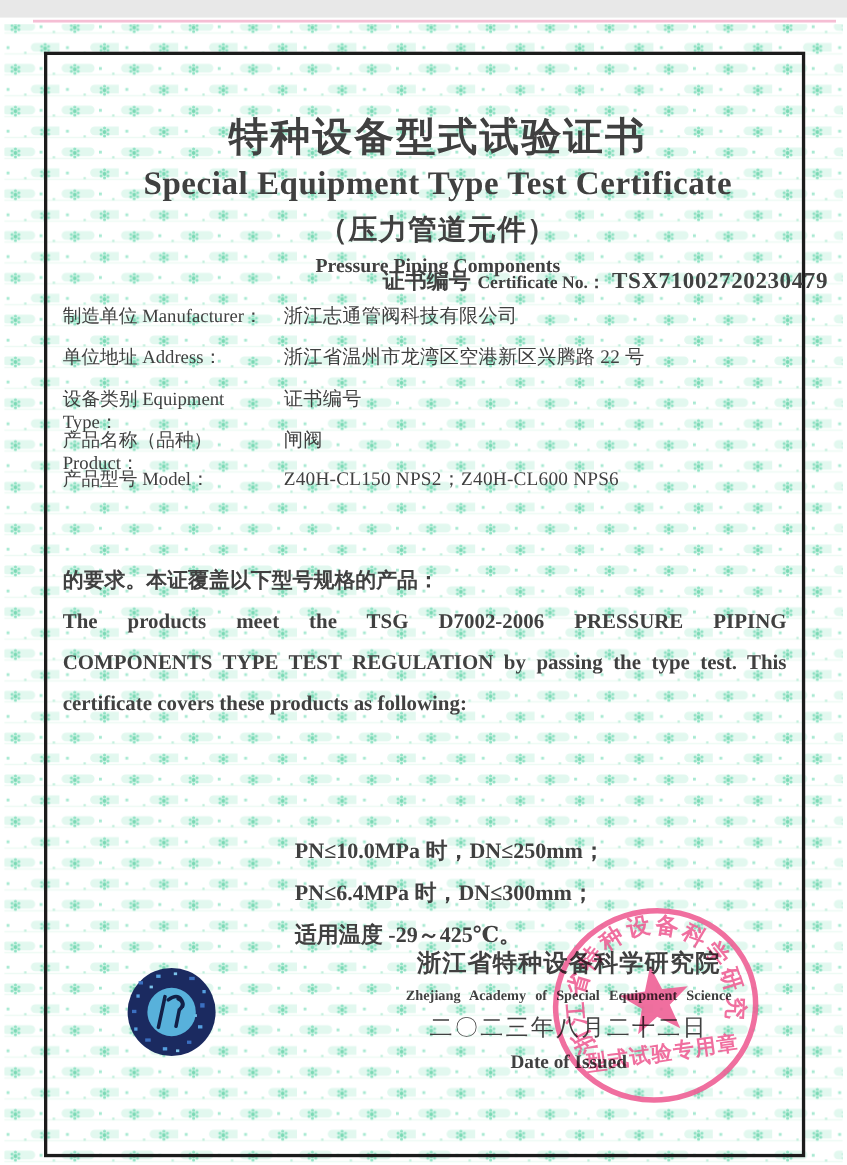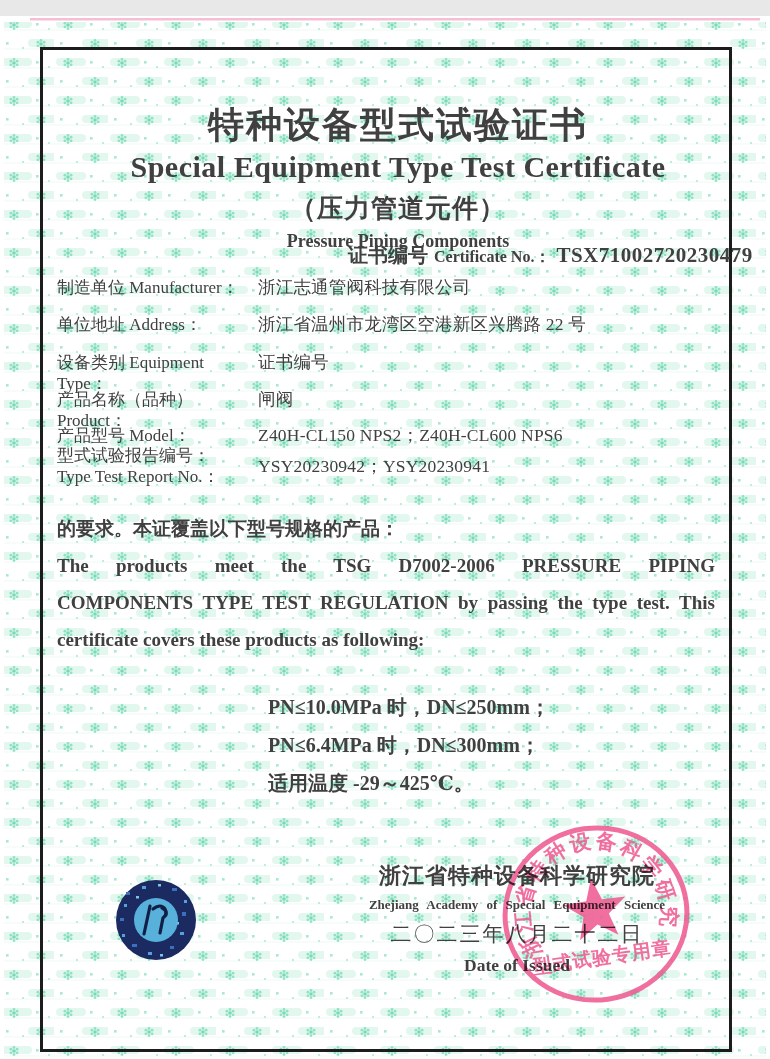--- a/index.html
+++ b/index.html
@@ -49,21 +49,21 @@
   .fr6 .lbl{line-height:21px;}
 
   
   .body-block{position:absolute;left:57px;top:494px;width:658px;
     font-size:19px;font-weight:bold;}
   .body-line{height:37px;line-height:37px;white-space:nowrap;}
   .body-line.jst{white-space:normal;text-align:justify;text-align-last:justify;}
   .body-line.indent{text-indent:62px;}
 
   
-  .specs{position:absolute;left:268px;top:672px;font-size:20px;font-weight:bold;}
+  .specs{position:absolute;left:268px;top:739px;font-size:20px;font-weight:bold;}
   .specs div{height:38px;line-height:38px;}
 
   
   .issuer{position:absolute;left:322px;top:845px;width:390px;text-align:center;}
   .issuer .name-cn{font-size:22px;font-weight:800;letter-spacing:1px;
     font-family:"DejaVu Sans","Liberation Sans",sans-serif;}
   .issuer .name-en{font-size:13px;font-weight:bold;margin-top:6px;word-spacing:5px;}
   .issuer .date-cn{font-size:21px;font-weight:normal;margin-top:7px;letter-spacing:2px;}
   .issuer .date-label{font-size:17.5px;font-weight:bold;margin-top:7px;}
 
@@ -138,27 +138,20 @@
       <span class="val">证书编号</span>
     </div>
     <div class="field-row fr4">
       <span class="lbl">产品名称（品种）Product：</span>
       <span class="val">闸阀</span>
     </div>
     <div class="field-row fr5">
       <span class="lbl">产品型号 Model：</span>
       <span class="val">Z40H-CL150 NPS2；Z40H-CL600 NPS6</span>
     </div>
-    <div class="field-row fr6">
-      <span class="lbl">
-        <span style="display:block;">型式试验报告编号：</span>
-        <span style="display:block;">Type Test Report No.：</span>
-      </span>
-      <span class="val">YSY20230942；YSY20230941</span>
-    </div>
 
     <div class="body-block">
       <div class="body-line">的要求。本证覆盖以下型号规格的产品：</div>
       <div class="body-line jst">The products meet the TSG D7002-2006 PRESSURE PIPING</div>
       <div class="body-line jst">COMPONENTS TYPE TEST REGULATION by passing the type test. This</div>
       <div class="body-line">certificate covers these products as following:</div>
     </div>
 
     <div class="specs">
       <div>PN≤10.0MPa 时，DN≤250mm；</div>

